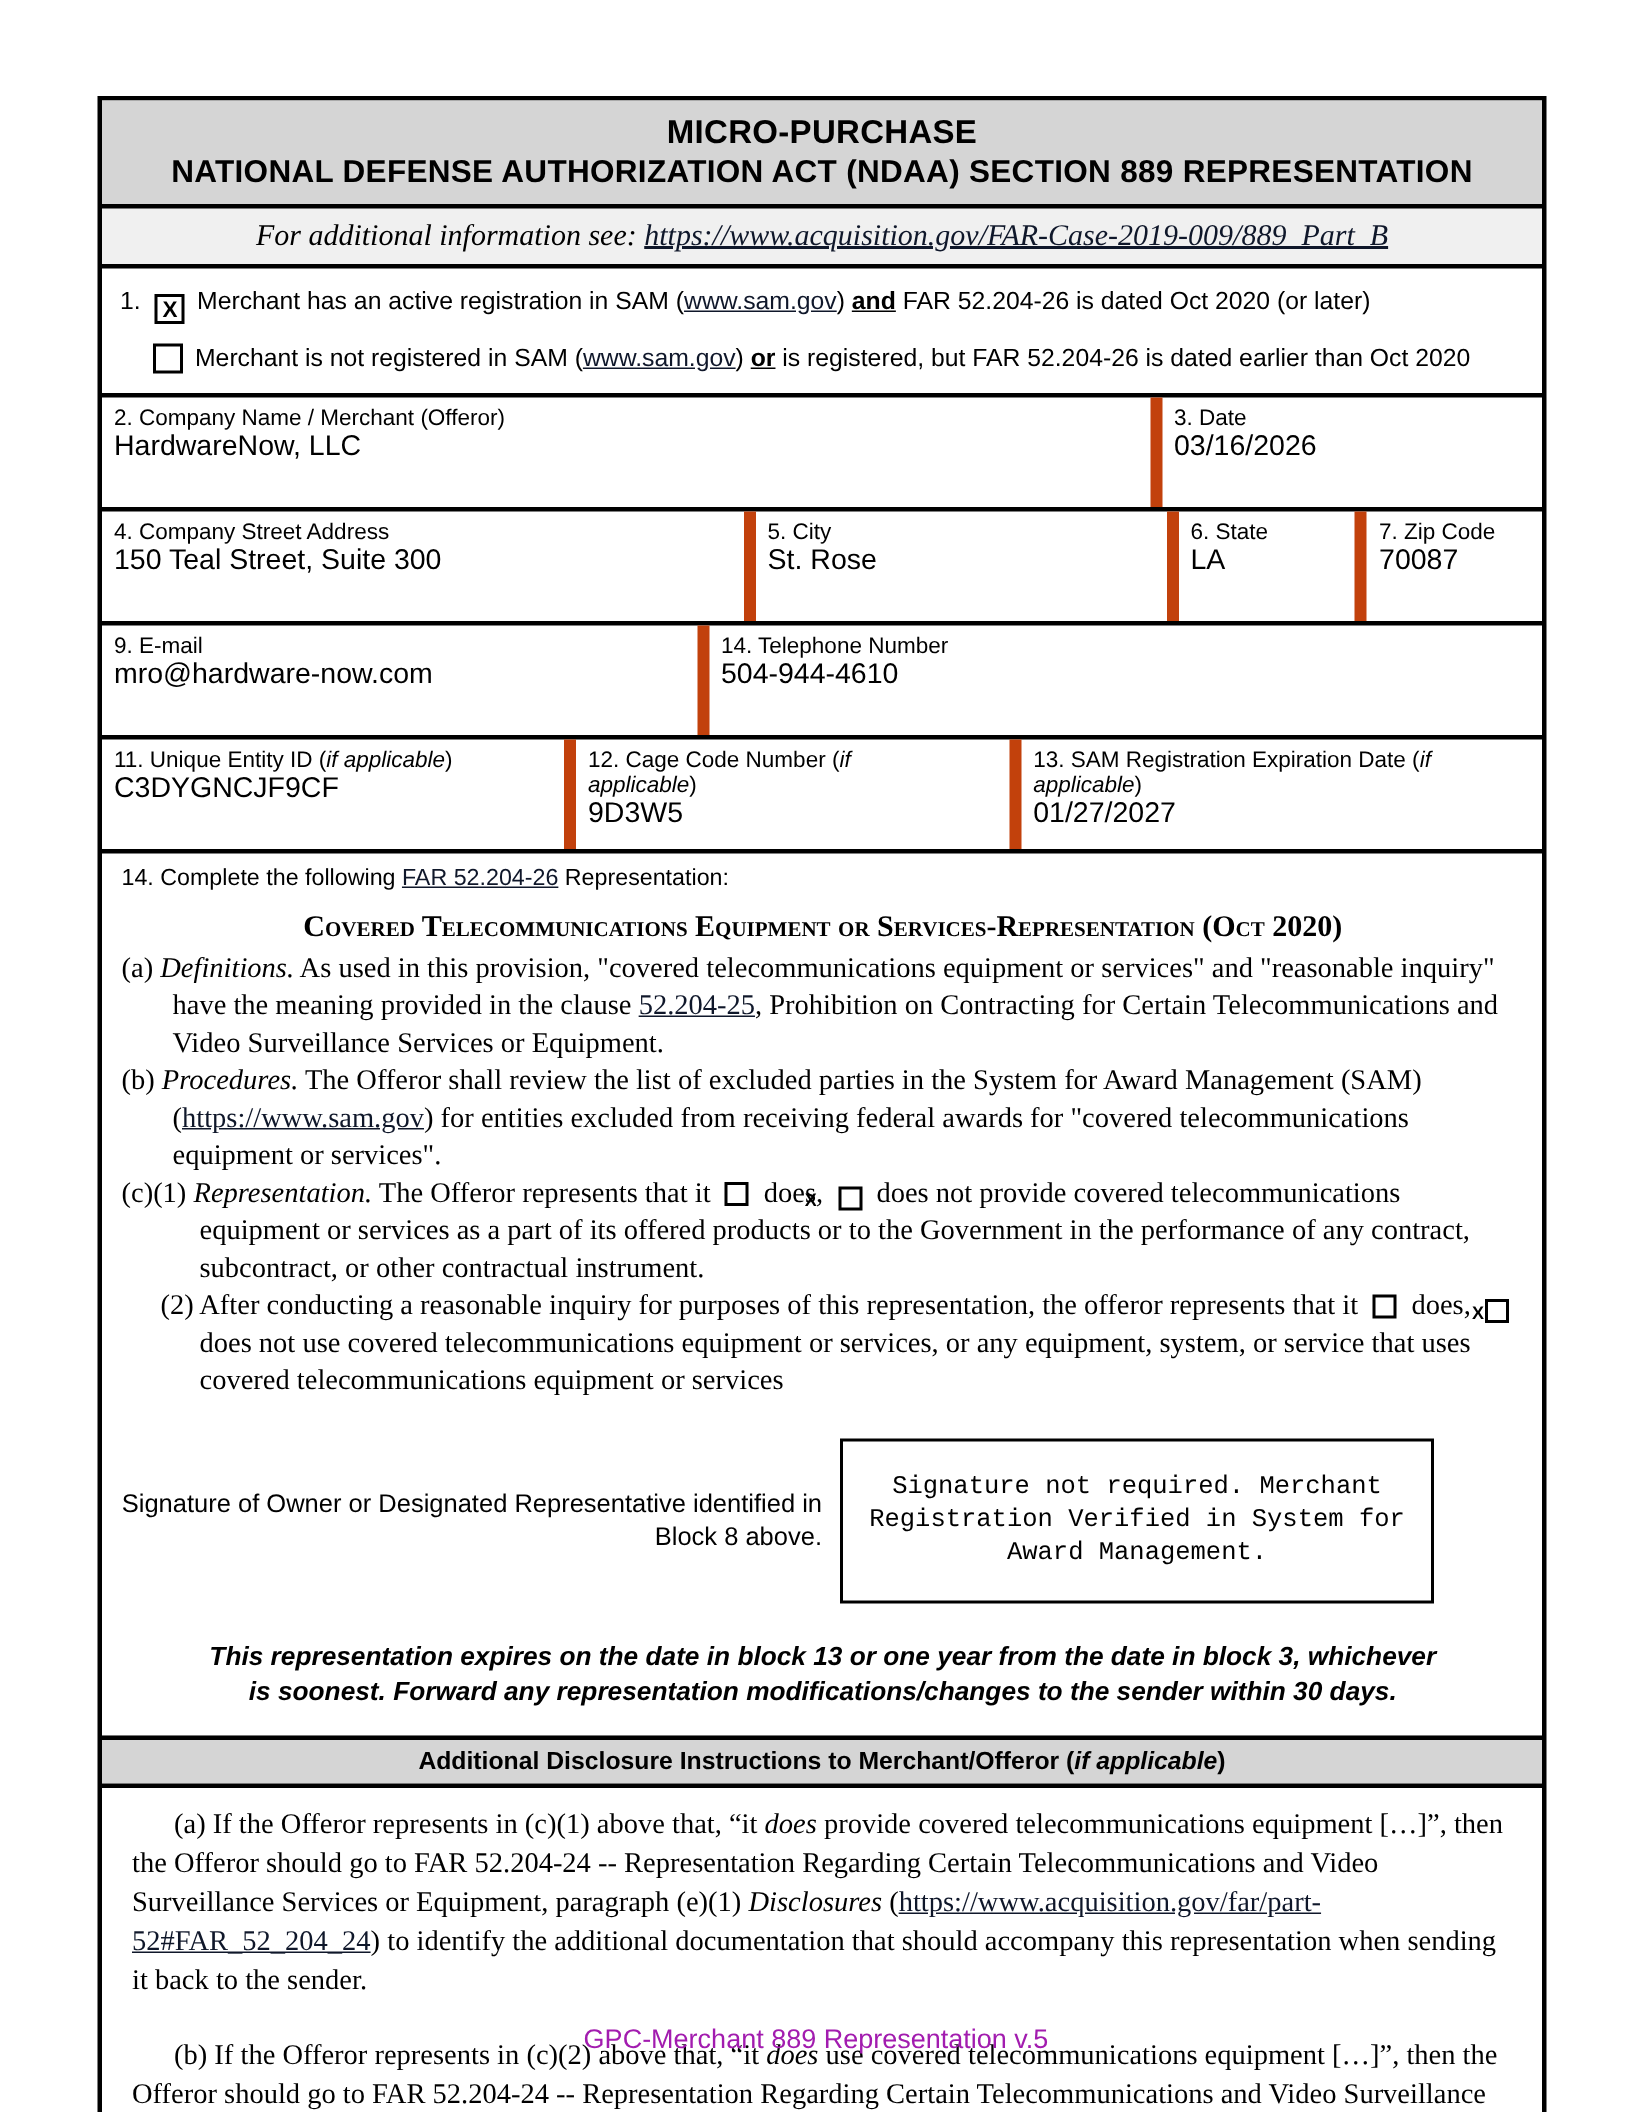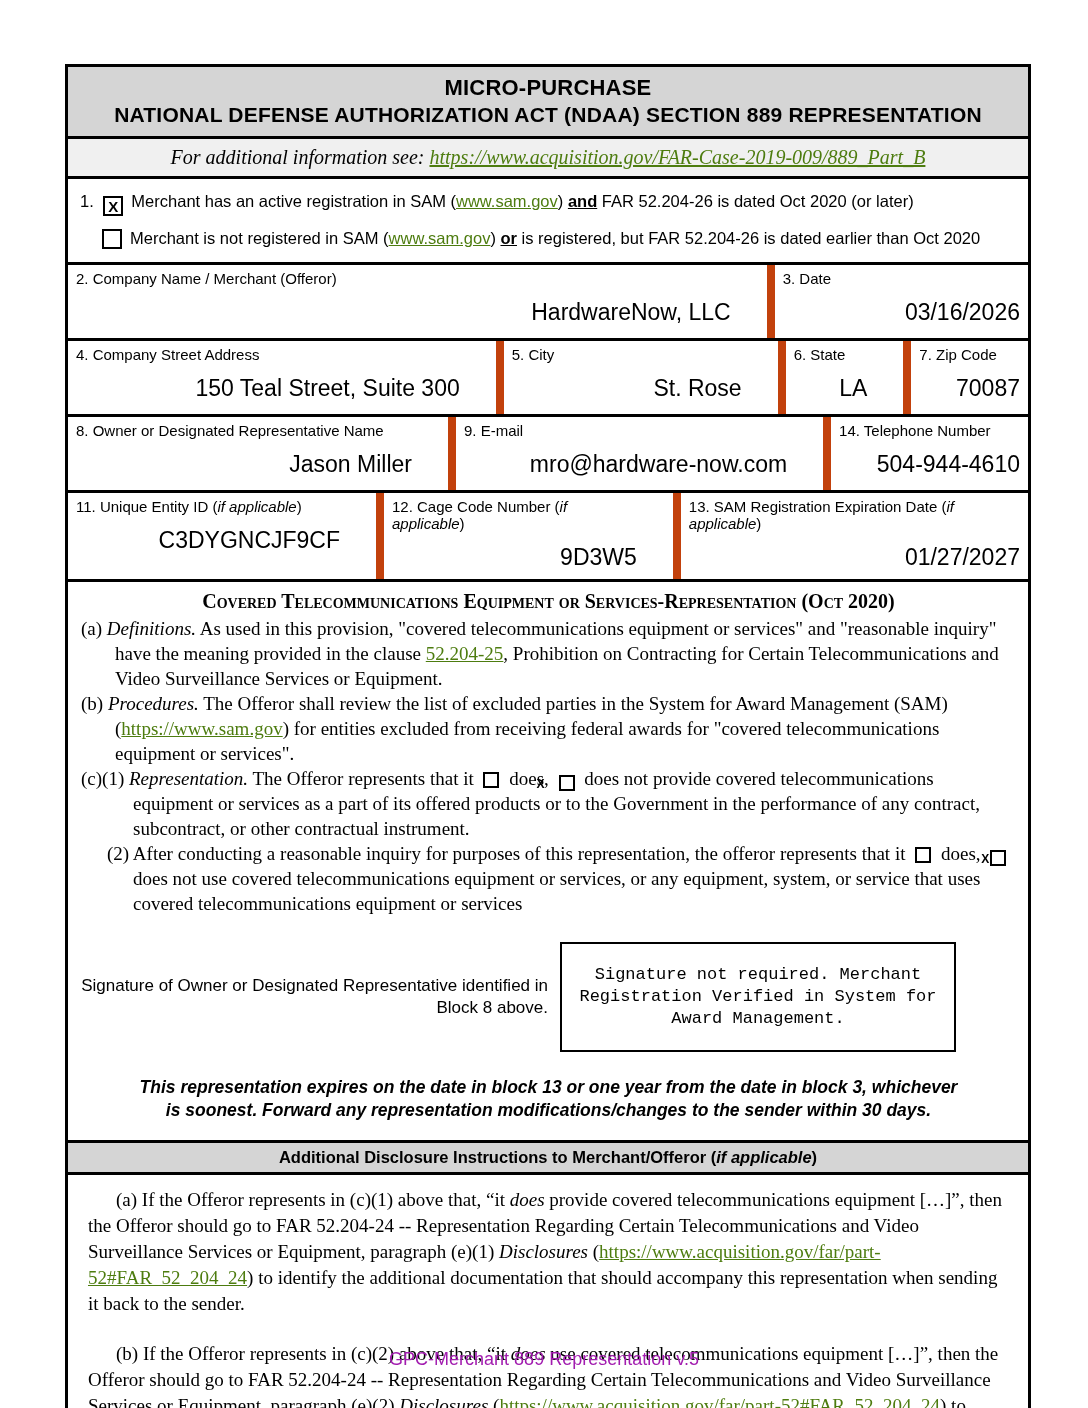--- a/index.html
+++ b/index.html
@@ -30,21 +30,21 @@
          line-height: 14px; text-align: center; font-family: "Liberation Sans", sans-serif;
          font-weight: 700; font-style: normal; font-size: 12px; vertical-align: -3px; margin: 0 5px; background:#fff; }
   .item1 .cbx { width: 20px; height: 20px; line-height: 18px; font-size: 15px; margin: 0 8px 0 5px; vertical-align: -5px; }
 
   
   .grow { display: flex; border-top: 3px solid #000; gap: 28px; }
   .grow:first-child { border-top: none; }
   .cell { border-left: 8px solid #c2410c; min-height: 73px; padding: 5px 8px 8px; }
   .cell:first-child { border-left: none; }
   .lbl { font-size: 15px; text-align: left; }
-  .val { font-size: 23px; text-align: right; margin-top: 12px; }
+  .val { font-size: 19px; text-align: left; margin-top: 0; }
   .c-name { width: 72%; } .c-date { width: 28%; }
   .c-addr { width: 45.9%; } .c-city { width: 29%; } .c-state { width: 11%; } .c-zip { width: 14.1%; }
   .c-owner { width: 39%; } .c-email { width: 38.4%; } .c-phone { width: 22.6%; }
   .c-ueid { width: 31%; } .c-cage { width: 29.7%; } .c-sam { width: 39.3%; }
 
   
   .s14 { padding: 8px 12px 14px 13px; font-family: "Liberation Serif", serif; font-size: 19px; }
   .s14-intro { font-family: "Liberation Sans", sans-serif; font-size: 15.5px; margin-bottom: 12px; }
   .s14-head { text-align: center; font-weight: 700; font-variant: small-caps; font-size: 20px; margin-bottom: 3px; }
   .s14 p { line-height: 25px; }
@@ -61,21 +61,21 @@
 
   
   .disc-bar { background: #d5d5d5; text-align: center; font-weight: 700; font-size: 16.5px; padding: 5px 4px; }
   .disc { padding: 12px 20px 14px; font-family: "Liberation Serif", serif; font-size: 19px; }
   .disc p { line-height: 26px; text-indent: 28px; }
   .disc p + p { margin-top: 24px; }
 
   
   .s-i { font-style: italic; }
   .s-bu { font-weight: 700; text-decoration: underline; }
-  a.lnk { color: #4d7c0f; text-decoration: underline; overflow-wrap: anywhere; cursor: pointer; }
+  a.lnk { color: #0f172a; text-decoration: underline; overflow-wrap: anywhere; cursor: pointer; }
   .info-bar a.lnk { font-style: italic; }
 
   .footer { position: absolute; left: 0; width: 100%; top: 1349px; text-align: center; font-size: 18px; color: #a21caf; }
 </style>
 </head>
 <body>
 
 <div class="page">
   <div class="form">
 
@@ -119,24 +119,20 @@
         <div class="cell c-state">
           <div class="lbl">6. State</div>
           <div class="val">LA</div>
         </div>
         <div class="cell c-zip">
           <div class="lbl">7. Zip Code</div>
           <div class="val">70087</div>
         </div>
       </div>
       <div class="grow">
-        <div class="cell c-owner">
-          <div class="lbl">8. Owner or Designated Representative Name</div>
-          <div class="val">Jason Miller</div>
-        </div>
         <div class="cell c-email">
           <div class="lbl">9. E-mail</div>
           <div class="val">mro@hardware-now.com</div>
         </div>
         <div class="cell c-phone">
           <div class="lbl">14. Telephone Number</div>
           <div class="val">504-944-4610</div>
         </div>
       </div>
       <div class="grow">
@@ -149,20 +145,21 @@
           <div class="val">9D3W5</div>
         </div>
         <div class="cell c-sam">
           <div class="lbl"><span>13. SAM Registration Expiration Date (</span><span class="s-i">if applicable</span><span>)</span></div>
           <div class="val">01/27/2027</div>
         </div>
       </div>
     </div>
 
     <div class="sec s14">
+      <div class="s14-intro"><span>14. Complete the following </span><a class="lnk" href="#">FAR 52.204-26</a><span> Representation:</span></div>
       <div class="s14-head">Covered Telecommunications Equipment or Services-Representation (Oct 2020)</div>
       <p class="hang"><span>(a) </span><span class="s-i">Definitions.</span><span> As used in this provision, "covered telecommunications equipment or services" and "reasonable inquiry" have the meaning provided in the clause </span><a class="lnk" href="#">52.204-25</a><span>, Prohibition on Contracting for Certain Telecommunications and Video Surveillance Services or Equipment.</span></p>
       <p class="hang"><span>(b) </span><span class="s-i">Procedures.</span><span> The Offeror shall review the list of excluded parties in the System for Award Management (SAM) (</span><a class="lnk" href="#">https://www.sam.gov</a><span>) for entities excluded from receiving federal awards for "covered telecommunications equipment or services".</span></p>
       <p class="hang-c1"><span>(c)(1) </span><span class="s-i">Representation.</span><span> The Offeror represents that it </span><span class="cbx"></span><span> does, </span><span class="cbx">X</span><span> does not provide covered telecommunications equipment or services as a part of its offered products or to the Government in the performance of any contract, subcontract, or other contractual instrument.</span></p>
       <p class="hang-c2"><span>(2) After conducting a reasonable inquiry for purposes of this representation, the offeror represents that it </span><span class="cbx"></span><span> does, </span><span class="cbx">X</span><span> does not use covered telecommunications equipment or services, or any equipment, system, or service that uses covered telecommunications equipment or services</span></p>
 
       <div class="sigrow">
         <div class="siglabel">Signature of Owner or Designated Representative identified in Block 8 above.</div>
         <div class="sigbox">Signature not required. Merchant Registration Verified in System for Award Management.</div>
       </div>

